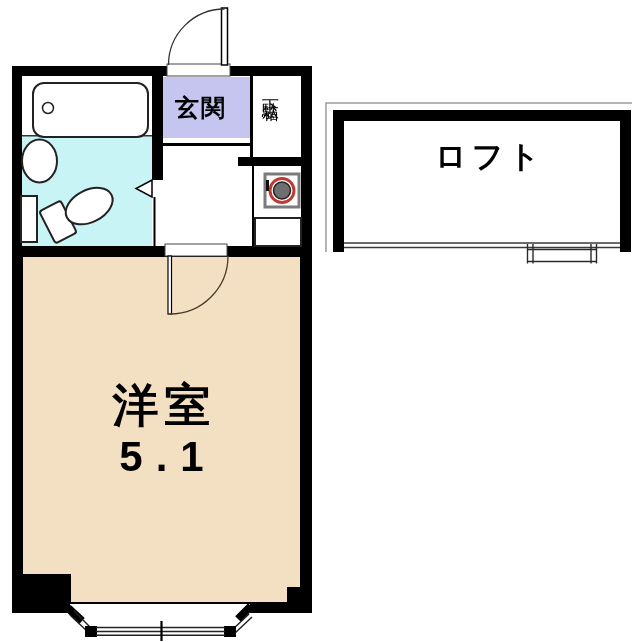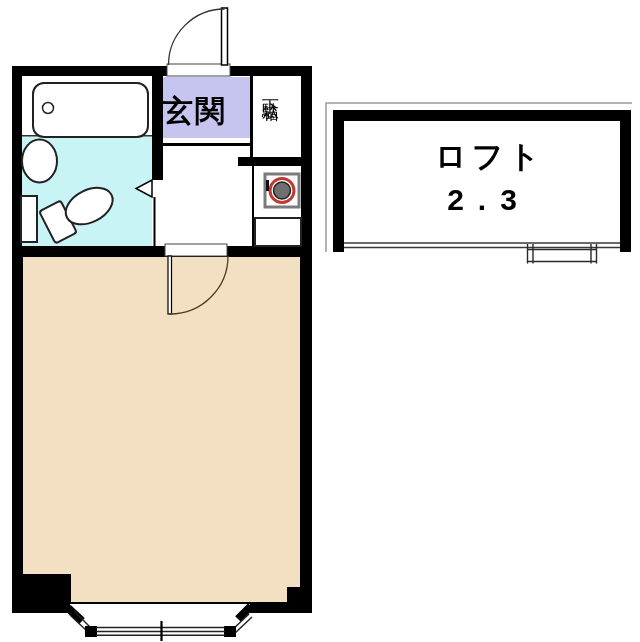--- a/index.html
+++ b/index.html
@@ -2,21 +2,21 @@
 <html><head>
 <meta charset="utf-8">
 <style>
   html,body{margin:0;padding:0;background:#ffffff;}
   .stage{
     position:relative;width:640px;height:642px;background:#ffffff;overflow:hidden;
     font-family:"Liberation Sans","DejaVu Sans",sans-serif;
   }
   .stage svg{position:absolute;left:0;top:0;}
   .lbl{position:absolute;color:#000;line-height:1;white-space:nowrap;}
-  .genkan-lbl{left:163px;top:96px;width:76px;font-size:30px;font-weight:700;text-align:left;letter-spacing:2px;}
+  .genkan-lbl{left:163px;top:96px;width:76px;font-size:24px;font-weight:700;text-align:center;letter-spacing:2px;}
   .shoe-lbl{left:262px;top:86px;font-size:17px;letter-spacing:3px;writing-mode:vertical-rl;text-orientation:upright;font-weight:400;}
   .room-name{left:22px;top:382px;width:279px;font-size:46px;font-weight:700;letter-spacing:6px;text-align:center;padding-left:6px;box-sizing:border-box;}
   .room-size{left:22px;top:436px;width:279px;font-size:42px;font-weight:700;letter-spacing:13px;text-align:center;padding-left:13px;box-sizing:border-box;}
   .loft-name{left:344px;top:141px;width:276px;font-size:31px;font-weight:700;letter-spacing:5px;text-align:center;padding-left:16px;box-sizing:border-box;}
   .loft-size{left:344px;top:185px;width:276px;font-size:30px;font-weight:700;letter-spacing:14px;text-align:center;padding-left:14px;box-sizing:border-box;}
   .ladder-lbl{left:512px;top:268px;width:100px;font-size:21px;font-weight:400;text-align:center;letter-spacing:2px;}
 </style>
 </head>
 <body>
 
@@ -105,15 +105,16 @@
       <rect x="224" y="626" width="12" height="11" fill="#000"></rect>
       <line x1="96" y1="627.5" x2="225" y2="627.5" stroke="#222" stroke-width="1.4"></line>
       <line x1="96" y1="631.5" x2="225" y2="631.5" stroke="#222" stroke-width="1.4"></line>
       <line x1="96" y1="635.2" x2="225" y2="635.2" stroke="#222" stroke-width="1.4"></line>
       <line x1="161.5" y1="621" x2="161.5" y2="641" stroke="#000" stroke-width="2.2"></line>
     </g>
   </svg>
 
   <div class="lbl genkan-lbl">玄関</div>
   <div class="lbl shoe-lbl">下駄箱</div>
+  <div class="lbl room-name">洋室</div>
+  <div class="lbl room-size">5.1</div>
   <div class="lbl loft-name">ロフト</div>
-  <div class="lbl loft-size">2.3</div>
 </div>
 
 </body></html>

